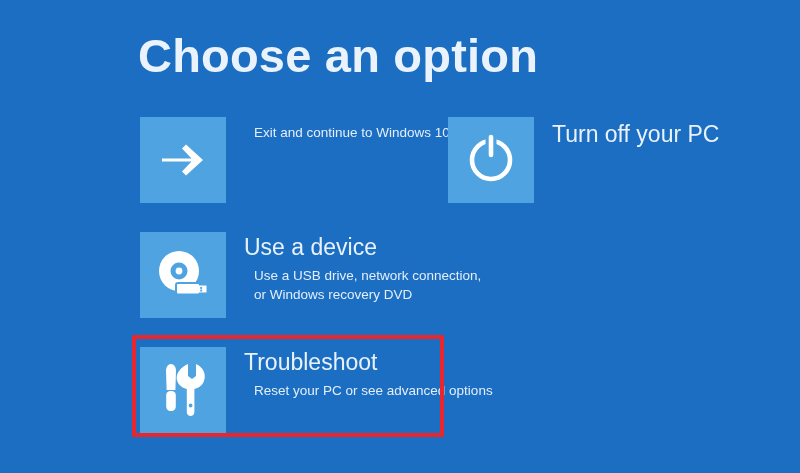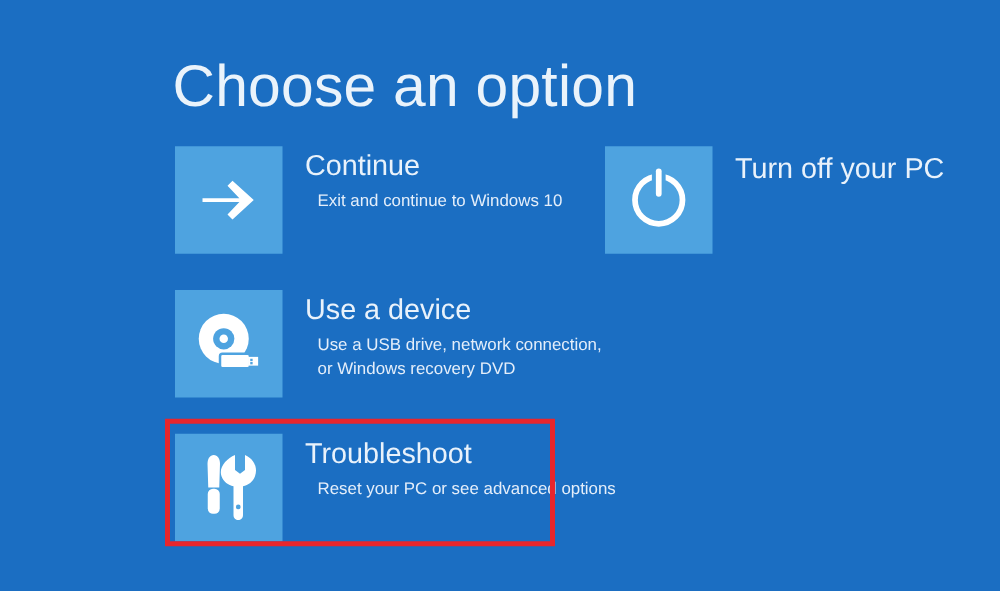--- a/index.html
+++ b/index.html
@@ -21,26 +21,25 @@
     inset: 0;
     background: #1b6ec2;
   }
 
   
   .page-title {
     position: absolute;
     left: 138px;
     top: 28px;
     font-size: 47px;
-    font-weight: 400;
+    font-weight: 700;
     letter-spacing: 0.2px;
     color: #eaf3fb;
     line-height: 1.18;
     white-space: nowrap;
-    margin-top: 13px;
   }
 
   
   .option {
     position: absolute;
     display: flex;
     align-items: flex-start;
   }
 
   .tile {
@@ -77,21 +76,21 @@
     margin-top: 4px;
     white-space: nowrap;
   }
 
   .option-desc .line { display: block; margin-left: 10px; }
 
   
   #opt-continue   { left: 140px; top: 117px; }
   #opt-device     { left: 140px; top: 232px; }
   #opt-trouble    { left: 140px; top: 347px; }
-  #opt-turnoff    { left: 484px; top: 117px; }
+  #opt-turnoff    { left: 448px; top: 117px; }
 
   #opt-turnoff .option-text { padding-top: 4px; }
 
   
   .highlight-box {
     position: absolute;
     left: 132px;
     top: 335px;
     width: 312px;
     height: 102px;
@@ -109,21 +108,20 @@
 
   <div class="option" id="opt-continue">
     <div class="tile">
       <span>
         <svg width="50" height="40" viewBox="0 0 50 40" aria-hidden="true">
           <path d="M4 18.5 H33.5 L24 8.5 L28 4.5 L45 20 L28 35.5 L24 31.5 L33.5 21.5 H4 Z" fill="#ffffff"></path>
         </svg>
       </span>
     </div>
     <div class="option-text">
-      <div class="option-title">Continue</div>
       <div class="option-desc">
         <span class="line">Exit and continue to Windows 10</span>
       </div>
     </div>
   </div>
 
   <div class="option" id="opt-trouble">
     <div class="tile">
       <span>
         <svg width="50" height="56" viewBox="0 0 50 56" aria-hidden="true">

